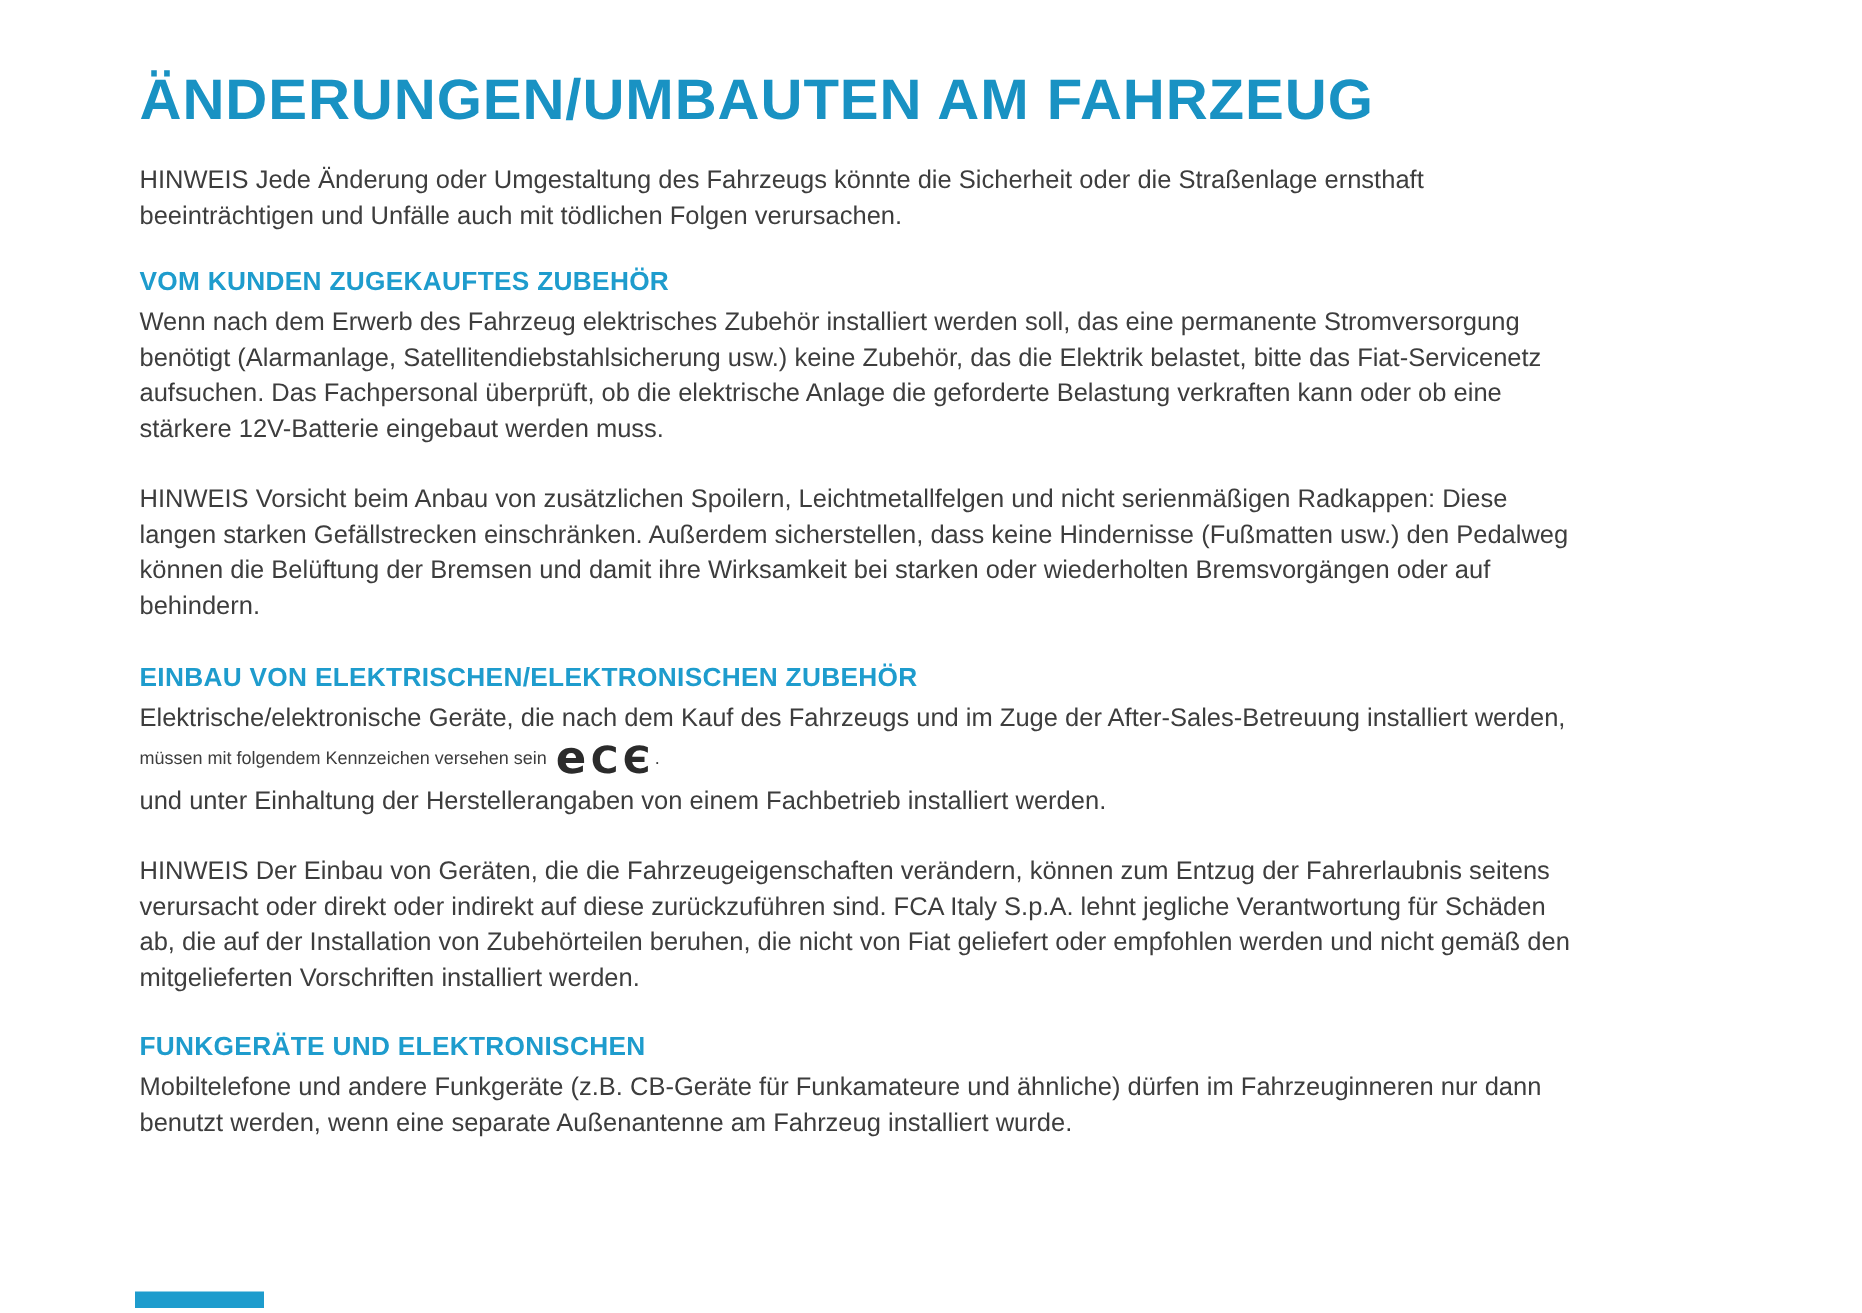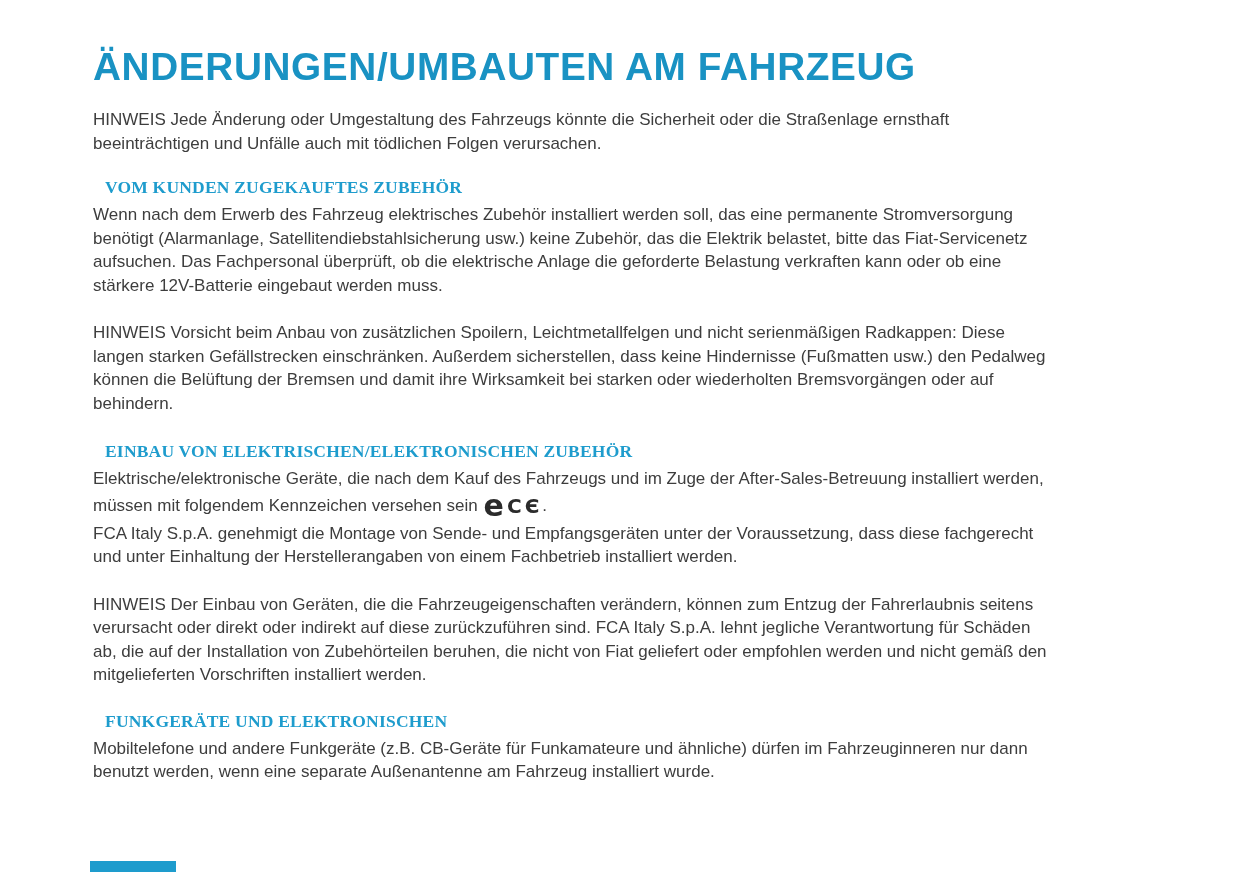--- a/index.html
+++ b/index.html
@@ -26,49 +26,48 @@
     margin: 0 0 19px 0;
     white-space: nowrap;
     transform: scaleX(1.02);
     transform-origin: left;
   }
   .sec-heading {
     color: #1e9ccd;
     font-size: 17.5px;
     font-weight: 700;
     letter-spacing: 0.2px;
-    margin: 0 0 5px 12px;
+    margin: 0 0 5px 0;
     white-space: nowrap;
-    font-family: Liberation Serif, serif;
   }
   .gap-lg { margin-top: 26px; }
   .gap-md { margin-top: 22px; }
   .para { margin: 0 0 24px 0; }
   .para-intro { margin: 0 0 22px 0; }
   .line {
     font-size: 17px;
     line-height: 23.5px;
     white-space: pre;
   }
   .symline {
     display: flex;
     align-items: center;
     height: 31px;
   }
-  .symline .txt { white-space: pre; font-size: 17px; text-align: center; }
+  .symline .txt { white-space: pre; font-size: 12px; text-align: center; }
   .e-mark {
     font-size: 30px;
     font-weight: 700;
     color: #2b2b2b;
     line-height: 1;
     margin: 0 3px 0 6px;
     font-family: "DejaVu Sans", sans-serif;
   }
   .ce-mark {
-    font-size: 20px;
+    font-size: 25px;
     font-weight: 700;
     color: #2b2b2b;
     line-height: 1;
     letter-spacing: 3px;
     font-family: "DejaVu Sans", sans-serif;
   }
   .footer-bar {
     position: absolute;
     left: 90px;
     top: 861px;
@@ -105,21 +104,20 @@
 
   <div class="sec-heading gap-lg">EINBAU VON ELEKTRISCHEN/ELEKTRONISCHEN ZUBEHÖR</div>
   <div class="para">
     <div class="line">Elektrische/elektronische Geräte, die nach dem Kauf des Fahrzeugs und im Zuge der After-Sales-Betreuung installiert werden,</div>
     <div class="line symline">
       <span class="txt">müssen mit folgendem Kennzeichen versehen sein</span>
       <span class="e-mark">e</span>
       <span class="ce-mark">CЄ</span>
       <span class="txt">.</span>
     </div>
-    <div class="line">FCA Italy S.p.A. genehmigt die Montage von Sende- und Empfangsgeräten unter der Voraussetzung, dass diese fachgerecht</div>
     <div class="line">und unter Einhaltung der Herstellerangaben von einem Fachbetrieb installiert werden.</div>
   </div>
   <div class="para">
     <div class="line">HINWEIS Der Einbau von Geräten, die die Fahrzeugeigenschaften verändern, können zum Entzug der Fahrerlaubnis seitens</div>
     <div class="line">verursacht oder direkt oder indirekt auf diese zurückzuführen sind. FCA Italy S.p.A. lehnt jegliche Verantwortung für Schäden</div>
     <div class="line">ab, die auf der Installation von Zubehörteilen beruhen, die nicht von Fiat geliefert oder empfohlen werden und nicht gemäß den</div>
     <div class="line">mitgelieferten Vorschriften installiert werden.</div>
   </div>
 
   <div class="sec-heading gap-md">FUNKGERÄTE UND ELEKTRONISCHEN</div>

